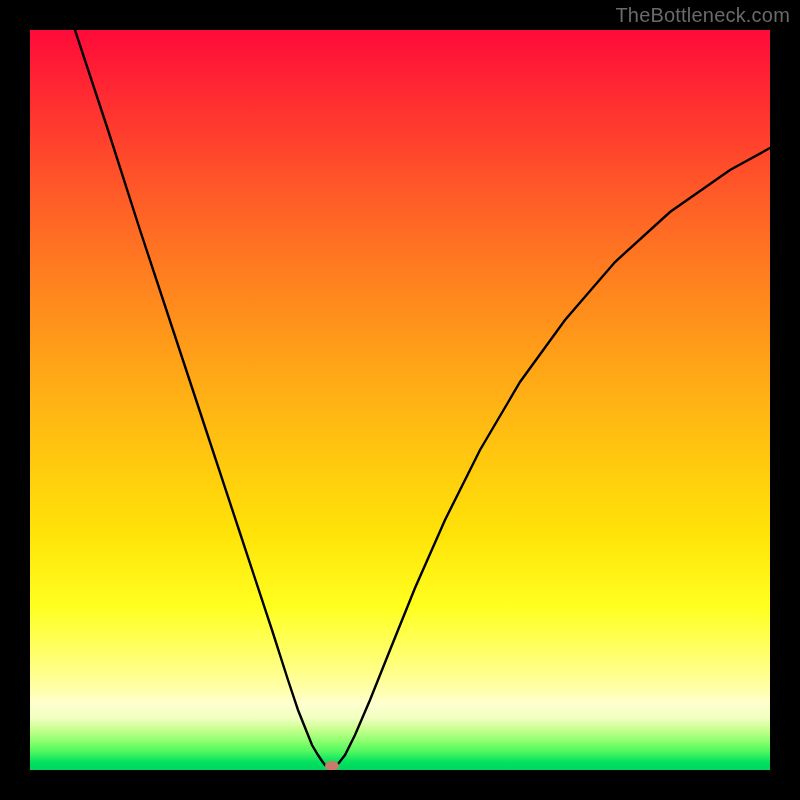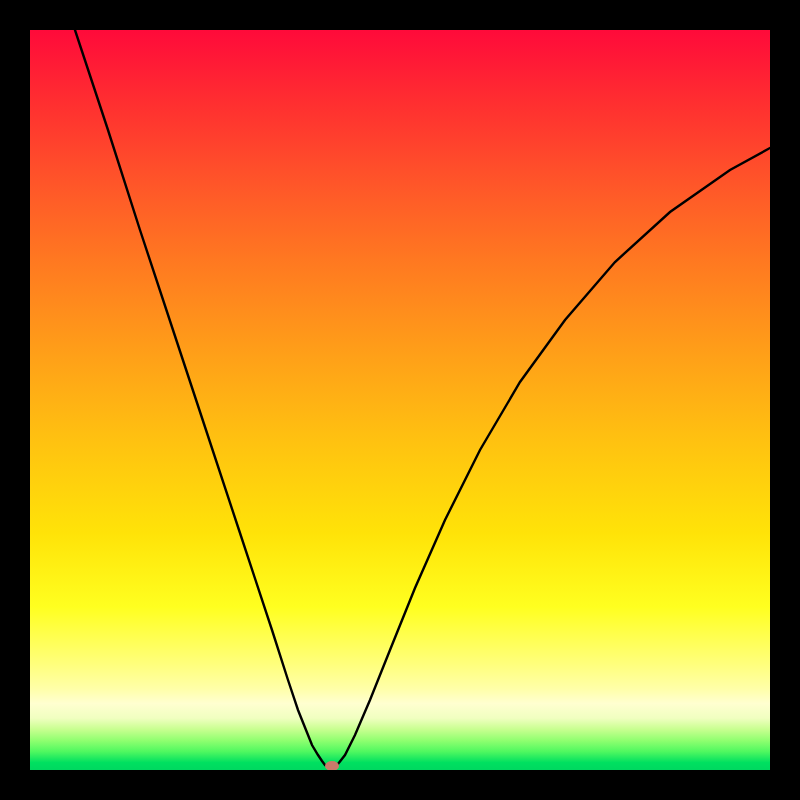--- a/index.html
+++ b/index.html
@@ -75,20 +75,21 @@
     font-size: 20px;
     font-weight: 400;
     letter-spacing: 0.2px;
     white-space: nowrap;
   }
 </style>
 </head>
 <body>
 
 <div class="outer">
+  <div class="attribution">TheBottleneck.com</div>
   <div class="plot">
     <div class="gradient"></div>
     <svg class="curve-svg" viewBox="0 0 740 740" preserveAspectRatio="none">
       <path id="curve-path" fill="none" stroke="#000000" stroke-width="2.4" stroke-linecap="round" d="M45 0 L78 100 L110 200 L143 300 L176 400 L209 500 L242 600 L258 650 L268 680 L276 700 L282 715 L288 725 L292 731 L295 735 L298 737 L301 738 L304 737 L308 734 L315 725 L325 705 L340 670 L360 620 L385 558 L415 490 L450 420 L490 352 L535 290 L585 232 L640 182 L700 140 L740 118"></path>
     </svg>
     <div class="dot" id="marker-dot" style="left: 40.8%; top: 99.5%; background: rgb(201, 122, 106);"></div>
   </div>
 </div>
 
 </body></html>

